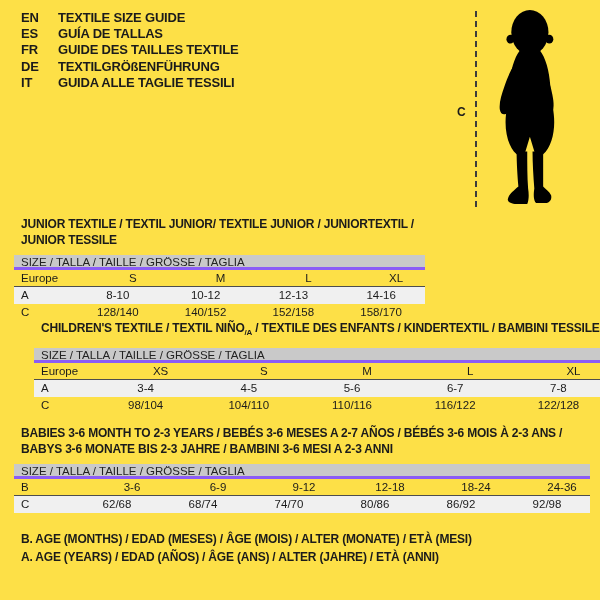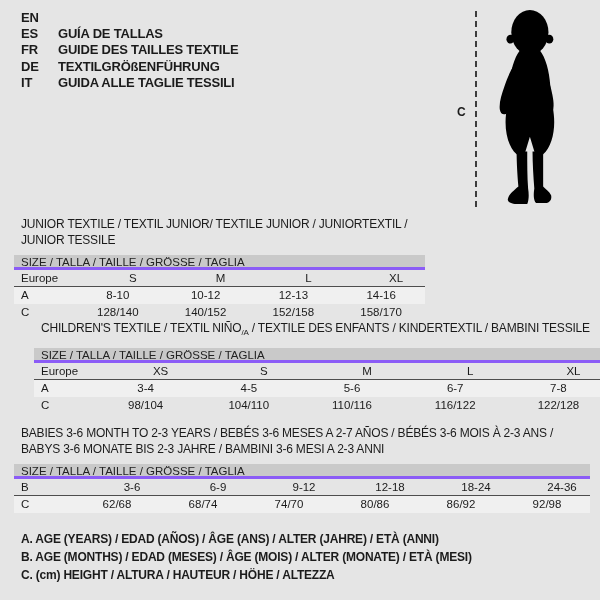--- a/index.html
+++ b/index.html
@@ -1,38 +1,38 @@
 <!DOCTYPE html>
 <html><head>
 <meta charset="utf-8">
 <style>
   * { margin:0; padding:0; box-sizing:border-box; }
   html,body { background:#fff; }
   .canvas {
-    position:relative; width:600px; height:600px; background:#e5e5e5;
+    position:relative; width:600px; height:600px; background:#fde047;
     font-family:"Liberation Sans","DejaVu Sans",sans-serif;
     color:#1b1b1b; overflow:hidden;
   }
   
   .lang-list { position:absolute; left:21px; top:9px; }
   .lang-row { display:flex; height:16.3px; align-items:center;
               font-weight:bold; font-size:13px; letter-spacing:-0.2px; }
   .lang-code { width:37px; }
   
   .figure { position:absolute; left:450px; top:0; width:148px; height:215px; }
   .dash-line { position:absolute; left:25px; top:11px; height:196px; width:0;
                border-left:2px dashed #3c3c3c; }
   .figure-c { position:absolute; left:7px; top:105px; font-weight:bold; font-size:12px; }
   .baby-svg { position:absolute; left:33px; top:7px; width:92px; height:201px; }
   
   .tbl-block { position:absolute; left:14px; }
   .tbl-block-1 { top:216px; width:411px; }
   .tbl-block-2 { top:320px; width:576px;margin-left:20px; }
   .tbl-block-3 { top:425px; width:576px; }
-  .tbl-title { font-weight:normal; font-size:12px; line-height:16px;
+  .tbl-title { font-weight:bold; font-size:12px; line-height:16px;
                margin-bottom:7px; padding-left:7px; letter-spacing:-0.2px; }
   .tbl-title sub { font-size:8px; }
   .size-bar { background:#c9c9c9; height:15px; line-height:15px; font-size:11.5px;
               padding-left:7px; border-bottom:3px solid #8b5cf6; color:#222; }
   .tr { display:flex; height:17px; line-height:17px; font-size:11.5px; }
   .tr.divider { border-bottom:1px solid #4d4d4d;gap:30px; }
   .tr.shaded { background:#f0f0f0; }
   .td-label { width:60px; padding-left:7px; }
   .td { flex:1; text-align:center; }
   
@@ -40,20 +40,21 @@
   .legend-line { font-weight:bold; font-size:12px; line-height:18px; letter-spacing:-0.2px; }
 </style>
 </head>
 <body>
 
 <div class="canvas">
 
   <div class="lang-list">
       <div class="lang-row">
         <span class="lang-code">EN</span>
+        <span class="lang-label">TEXTILE SIZE GUIDE</span>
       </div>
       <div class="lang-row">
         <span class="lang-code">ES</span>
         <span class="lang-label">GUÍA DE TALLAS</span>
       </div>
       <div class="lang-row">
         <span class="lang-code">FR</span>
         <span class="lang-label">GUIDE DES TAILLES TEXTILE</span>
       </div>
       <div class="lang-row">
@@ -155,18 +156,17 @@
           <span class="td">68/74</span>
           <span class="td">74/70</span>
           <span class="td">80/86</span>
           <span class="td">86/92</span>
           <span class="td">92/98</span>
         </div>
       </div>
     </div>
 
   <div class="legend">
+      <div class="legend-line">B. AGE (MONTHS) / EDAD (MESES) / ÂGE (MOIS) / ALTER (MONATE) / ETÀ (MESI)</div>
       <div class="legend-line">A. AGE (YEARS) / EDAD (AÑOS) / ÂGE (ANS) / ALTER (JAHRE) / ETÀ (ANNI)</div>
-      <div class="legend-line">B. AGE (MONTHS) / EDAD (MESES) / ÂGE (MOIS) / ALTER (MONATE) / ETÀ (MESI)</div>
-      <div class="legend-line">C. (cm) HEIGHT / ALTURA / HAUTEUR / HÖHE / ALTEZZA</div>
     </div>
 
 </div>
 
 </body></html>

